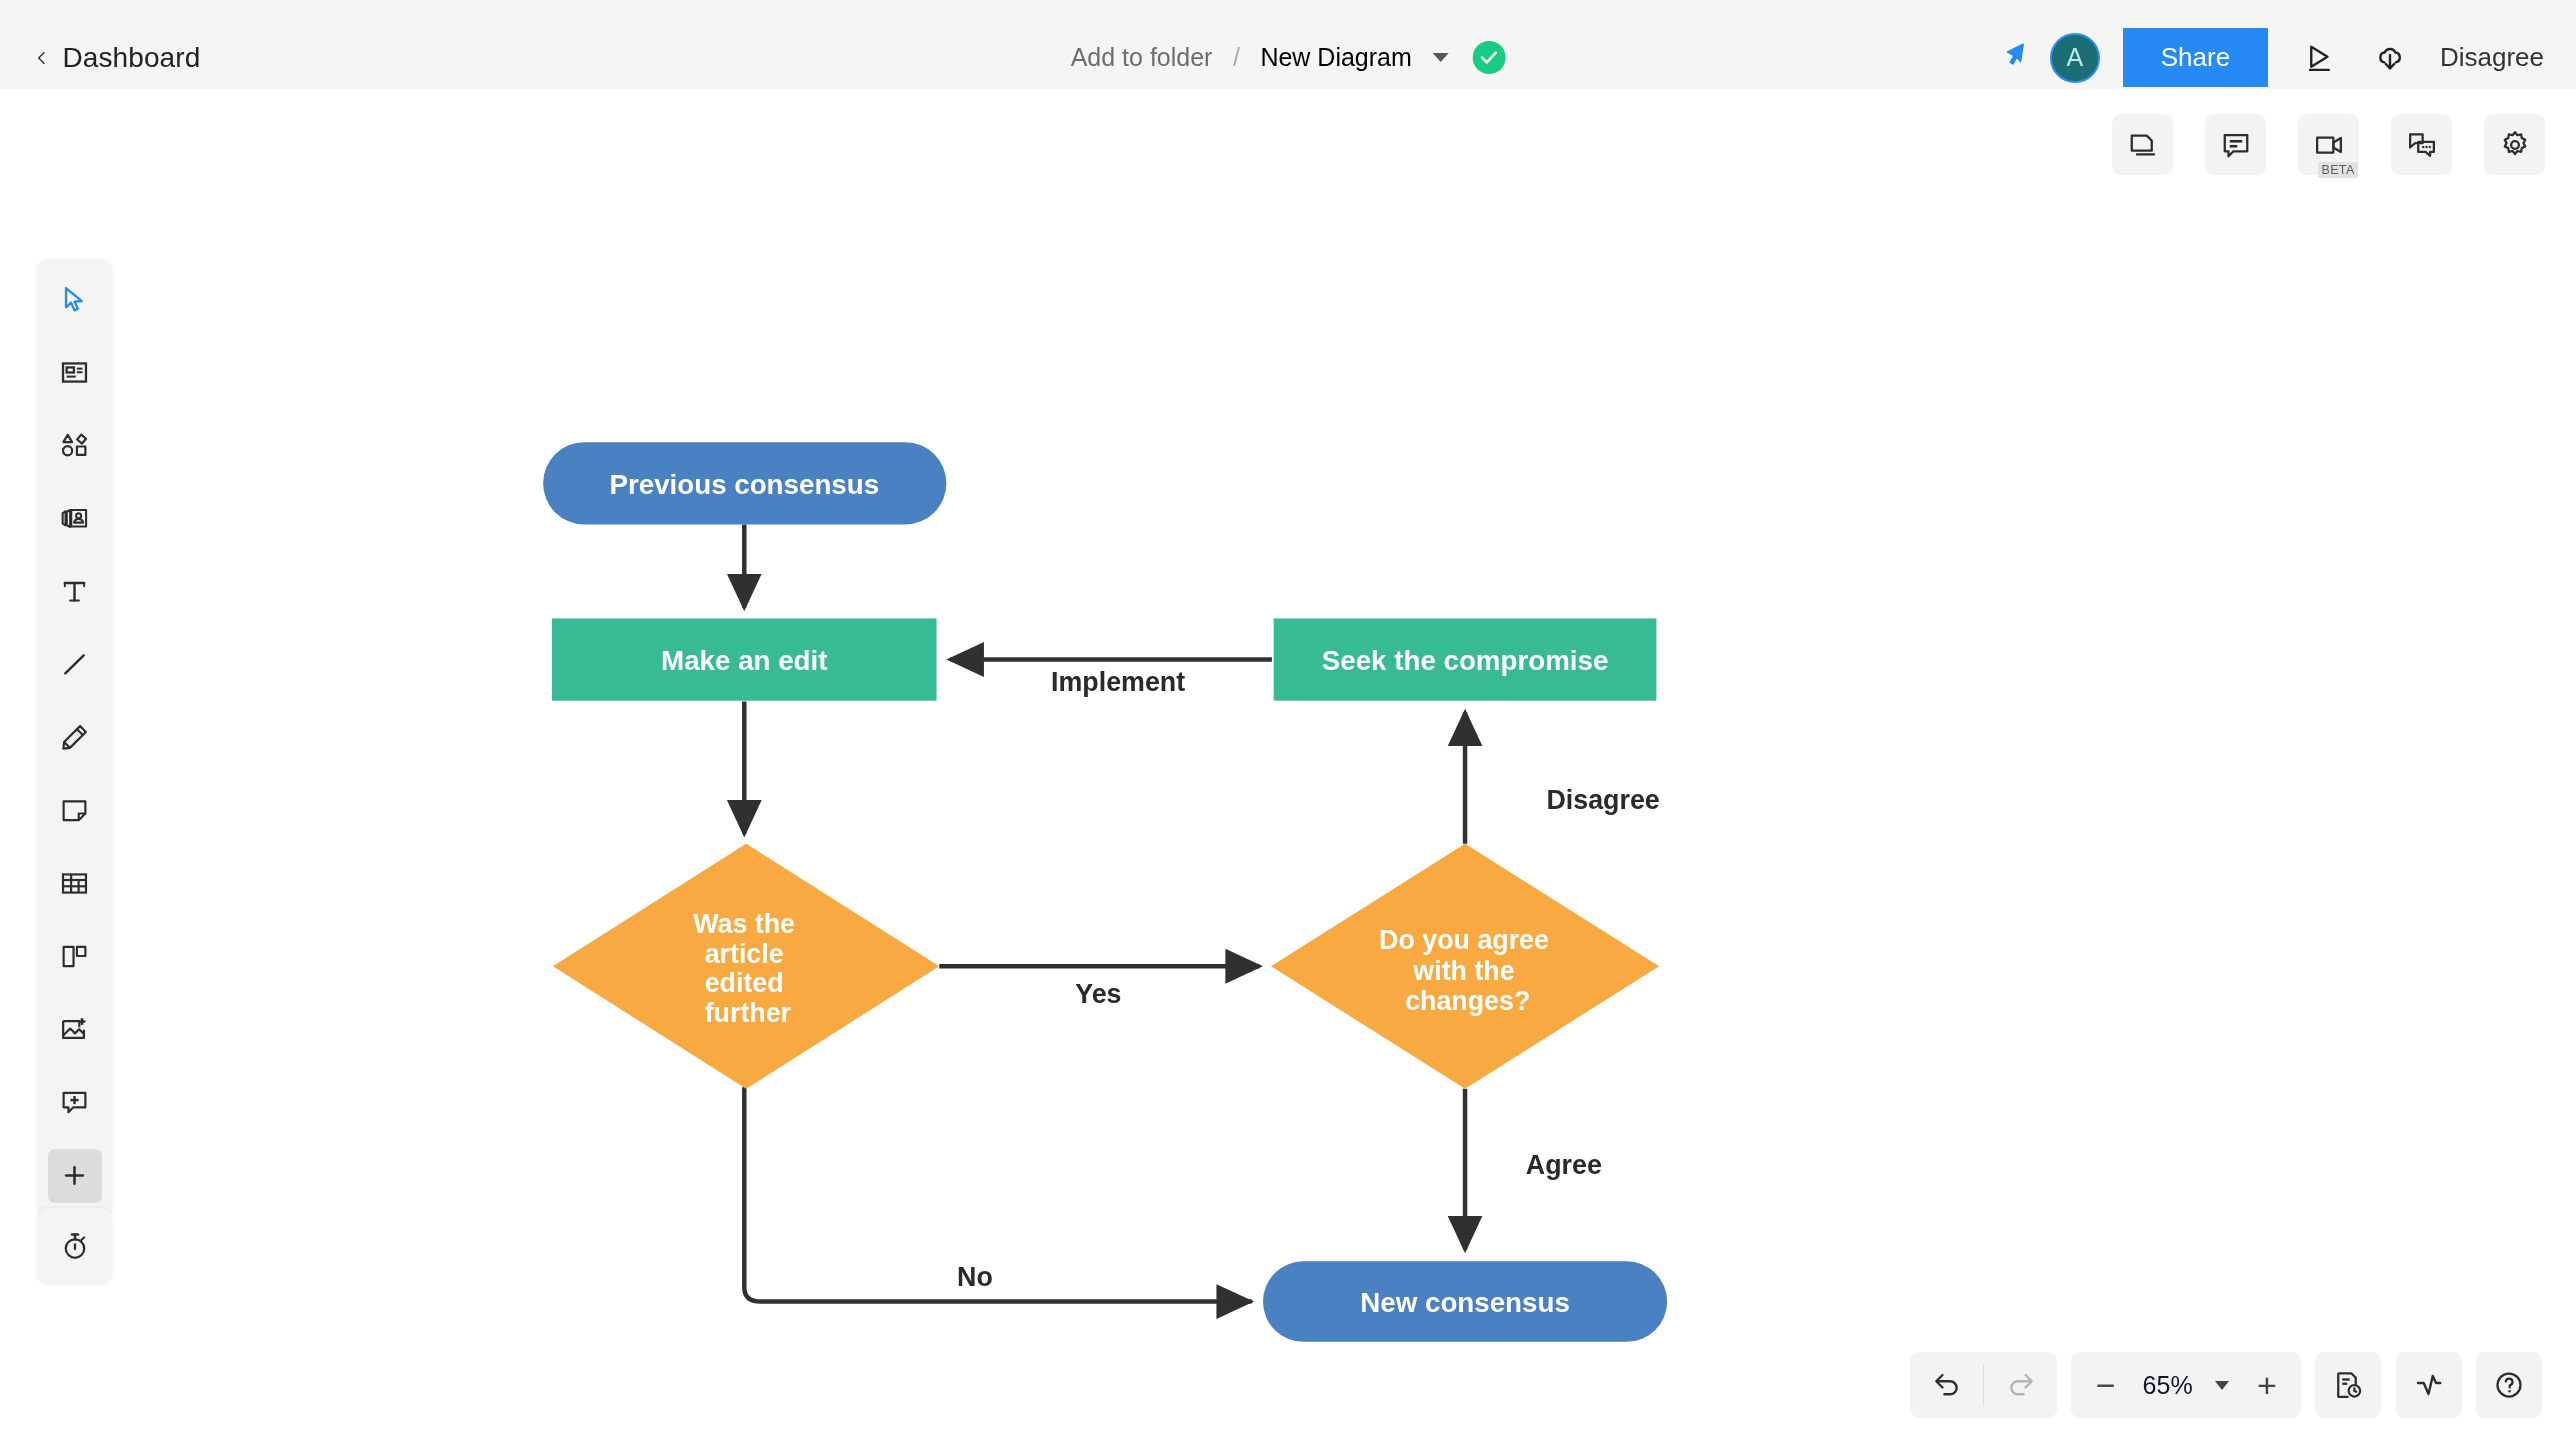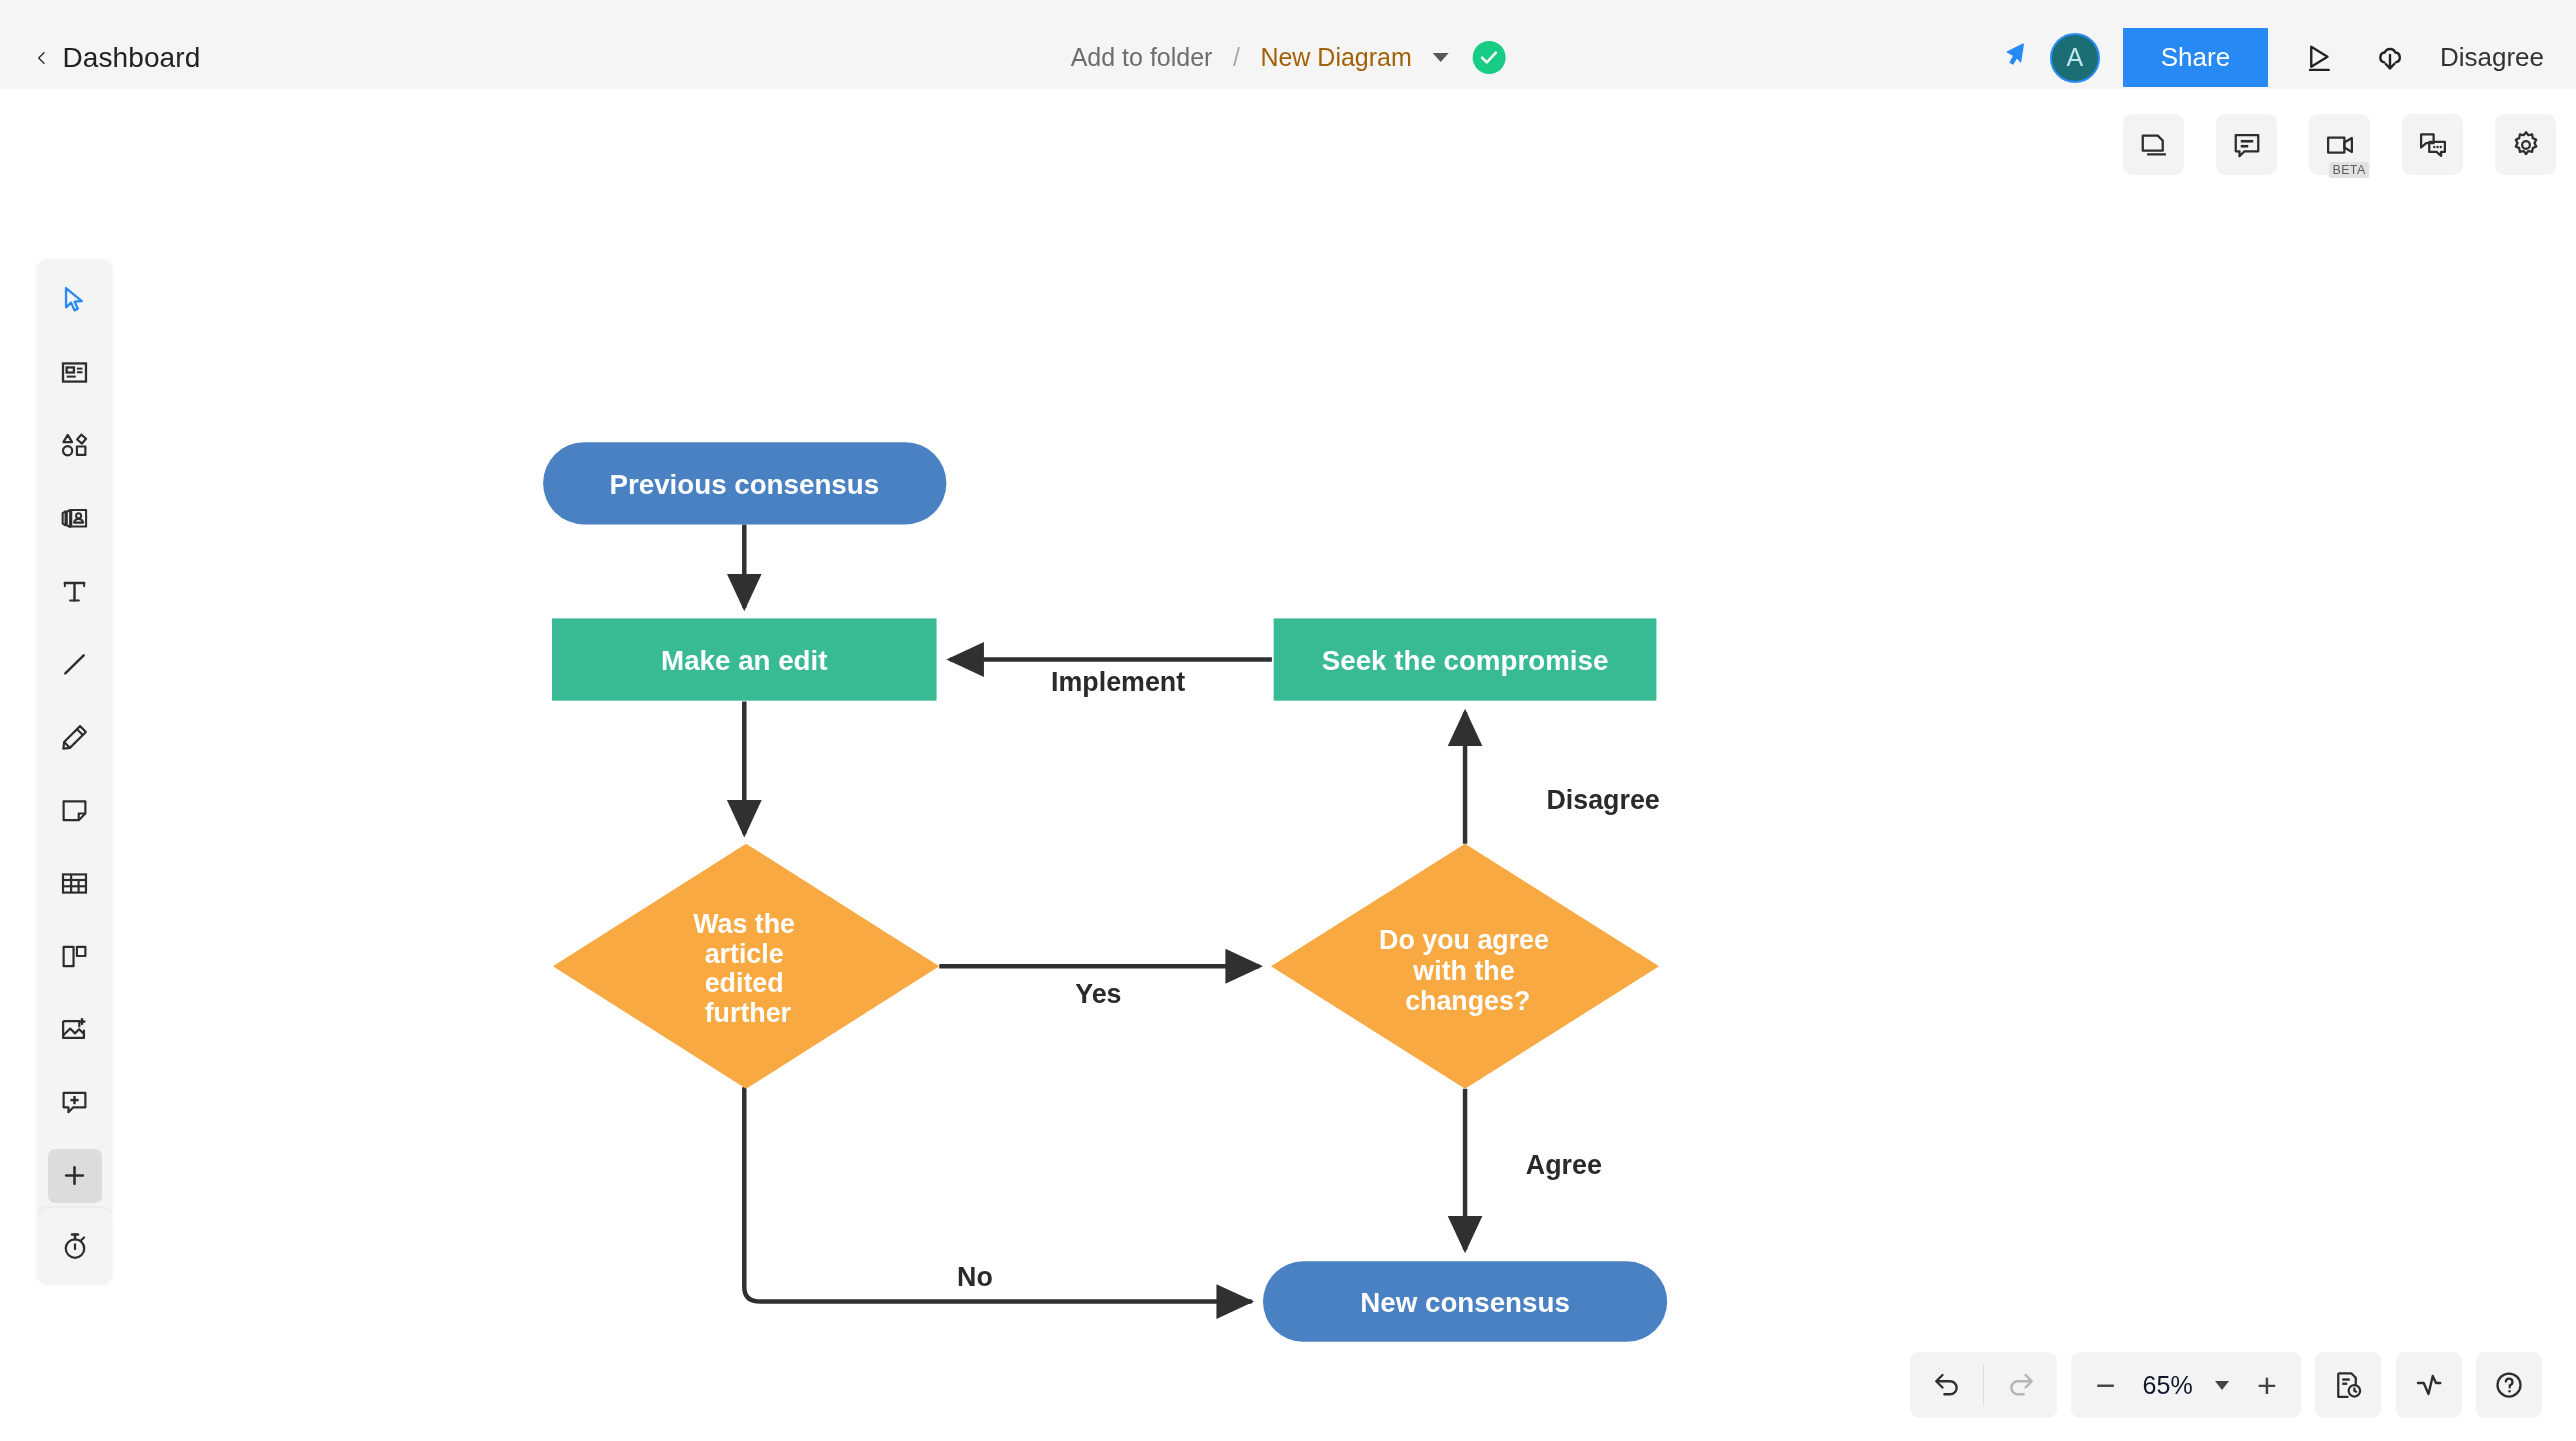--- a/index.html
+++ b/index.html
@@ -26,21 +26,21 @@
   #dashboard-label {
     font-size: 28px; color: #222; letter-spacing: 0.1px;
   }
   #breadcrumb {
     position: absolute; left: 50%; transform: translateX(-50%);
     display: flex; align-items: center; gap: 8px;
     white-space: nowrap;
   }
   .crumb-text { font-size: 25px; color: #6d6d6d; }
   .crumb-sep  { font-size: 25px; color: #a9a9a9; padding: 0 12.5px; }
-  #crumb-title { font-size: 25px; color: #a16207; }
+  #crumb-title { font-size: 25px; color: #000000; }
   #crumb-caret {
     width: 0; height: 0; margin-left: 12.5px;
     border-left: 8px solid transparent;
     border-right: 8px solid transparent;
     border-top: 9px solid #585858;
     cursor: pointer;
   }
   #saved-badge {
     margin-left: 16px;
     width: 33px; height: 33px; border-radius: 50%;
@@ -69,21 +69,21 @@
   }
   .hdr-icon-btn {
     width: 50px; height: 50px; display: flex;
     align-items: center; justify-content: center;
     cursor: pointer; margin-right: 19.7px;
   }
   #brand-name { font-size: 26px; color: #333; margin-left: 5.4px; }
 
   
   #canvas-tools {
-    position: absolute; top: 114px; right: 20px;
+    position: absolute; top: 114px; right: 31px;
     display: flex; gap: 32px; z-index: 6;
   }
   .ct-btn {
     width: 61px; height: 61px; border-radius: 9px;
     background: #f3f3f3;
     display: flex; align-items: center; justify-content: center;
     cursor: pointer; position: relative;
   }
   .beta-tag {
     position: absolute; bottom: -2.7px; right: 0.9px;

